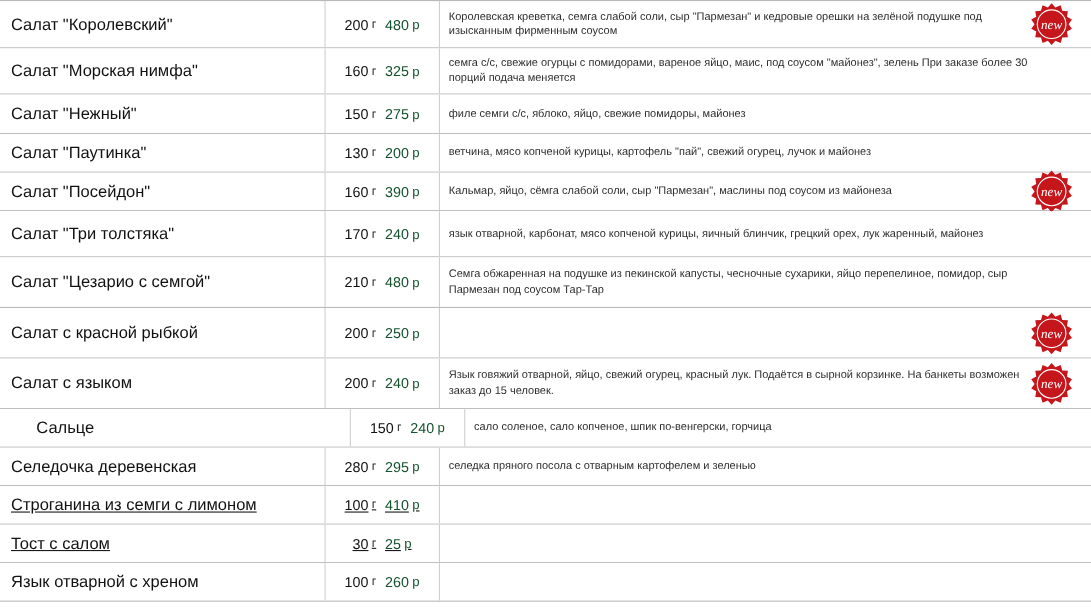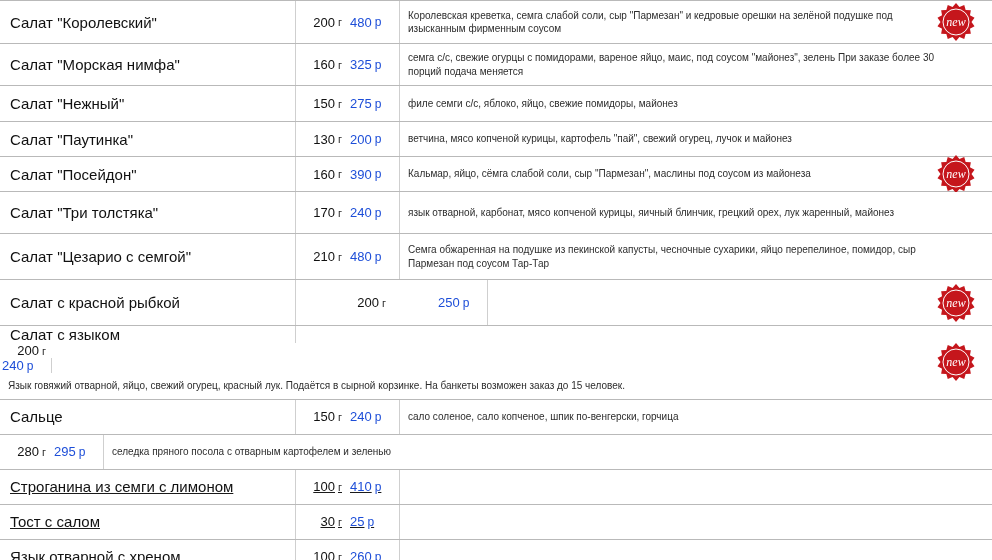--- a/index.html
+++ b/index.html
@@ -61,21 +61,21 @@
   }
   .cell-price {
     width: 52px;
     min-width: 52px;
     display: flex;
     align-items: center;
     justify-content: flex-start;
     padding-left: 2px;
     box-sizing: border-box;
     font-size: 13px;
-    color: #1d4ed8;
+    color: #14532d;
     white-space: nowrap;
     border-right: 1px solid #cfcfcf;
   }
   .cell-price .cur {
     font-size: 12px;
     margin-left: 3px;
   }
   .cell-desc {
     flex: 1;
     display: flex;
@@ -192,70 +192,71 @@
       <div class="cell-weight">
         <span class="num">210</span>
         <span>г</span>
       </div>
       <div class="cell-price">
         <span>480</span>
         <span class="cur">р</span>
       </div>
       <div class="cell-desc">Семга обжаренная на подушке из пекинской капусты, чесночные сухарики, яйцо перепелиное, помидор, сыр Пармезан под соусом Тар-Тар</div>
     </div>
-    <div class="row" style="min-height: 46px; gap: 44px;">
+    <div class="row" style="min-height: 46px;">
       <div class="cell-name">Салат с красной рыбкой</div>
       <div class="cell-weight">
         <span class="num">200</span>
         <span>г</span>
       </div>
       <div class="cell-price">
         <span>250</span>
         <span class="cur">р</span>
       </div>
       <div class="badge-new">
         <svg width="40" height="40" viewBox="0 0 40 40">
           <polygon points="20.00,1.00 23.45,4.89 28.24,2.88 29.66,7.88 34.85,8.15 33.97,13.27 38.52,15.77 35.50,20.00 38.52,24.23 33.97,26.73 34.85,31.85 29.66,32.12 28.24,37.12 23.45,35.11 20.00,39.00 16.55,35.11 11.76,37.12 10.34,32.12 5.15,31.85 6.03,26.73 1.48,24.23 4.50,20.00 1.48,15.77 6.03,13.27 5.15,8.15 10.34,7.88 11.76,2.88 16.55,4.89" fill="#c5161c"></polygon>
           <circle cx="20" cy="20" r="13" fill="none" stroke="#ffffff" stroke-width="1"></circle>
           <text x="20" y="24" text-anchor="middle" font-family="Liberation Serif, serif" font-style="italic" font-size="12" fill="#ffffff">new</text>
         </svg>
       </div>
     </div>
-    <div class="row" style="min-height: 46px; flex-direction: column;">
+    <div class="row" style="min-height: 46px;">
       <div class="cell-name">Салат с языком</div>
       <div class="cell-weight">
         <span class="num">200</span>
         <span>г</span>
       </div>
       <div class="cell-price">
         <span>240</span>
         <span class="cur">р</span>
       </div>
       <div class="cell-desc">Язык говяжий отварной, яйцо, свежий огурец, красный лук. Подаётся в сырной корзинке. На банкеты возможен заказ до 15 человек.</div>
       <div class="badge-new">
         <svg width="40" height="40" viewBox="0 0 40 40">
           <polygon points="20.00,1.00 23.45,4.89 28.24,2.88 29.66,7.88 34.85,8.15 33.97,13.27 38.52,15.77 35.50,20.00 38.52,24.23 33.97,26.73 34.85,31.85 29.66,32.12 28.24,37.12 23.45,35.11 20.00,39.00 16.55,35.11 11.76,37.12 10.34,32.12 5.15,31.85 6.03,26.73 1.48,24.23 4.50,20.00 1.48,15.77 6.03,13.27 5.15,8.15 10.34,7.88 11.76,2.88 16.55,4.89" fill="#c5161c"></polygon>
           <circle cx="20" cy="20" r="13" fill="none" stroke="#ffffff" stroke-width="1"></circle>
           <text x="20" y="24" text-anchor="middle" font-family="Liberation Serif, serif" font-style="italic" font-size="12" fill="#ffffff">new</text>
         </svg>
       </div>
     </div>
+    <div class="row" style="min-height: 35px; padding-left: 23px;">
+      <div class="cell-name">Сальце</div>
+      <div class="cell-weight">
+        <span class="num">150</span>
+        <span>г</span>
+      </div>
+      <div class="cell-price">
+        <span>240</span>
+        <span class="cur">р</span>
+      </div>
+      <div class="cell-desc">сало соленое, сало копченое, шпик по-венгерски, горчица</div>
+    </div>
     <div class="row" style="min-height: 35px;">
-      <div class="cell-name">Сальце</div>
-      <div class="cell-weight">
-        <span class="num">150</span>
-        <span>г</span>
-      </div>
-      <div class="cell-price">
-        <span>240</span>
-        <span class="cur">р</span>
-      </div>
-      <div class="cell-desc">сало соленое, сало копченое, шпик по-венгерски, горчица</div>
-    </div>
-    <div class="row" style="min-height: 35px;">
+      <div class="cell-name">Селедочка деревенская</div>
       <div class="cell-weight">
         <span class="num">280</span>
         <span>г</span>
       </div>
       <div class="cell-price">
         <span>295</span>
         <span class="cur">р</span>
       </div>
       <div class="cell-desc">селедка пряного посола с отварным картофелем и зеленью</div>
     </div>

